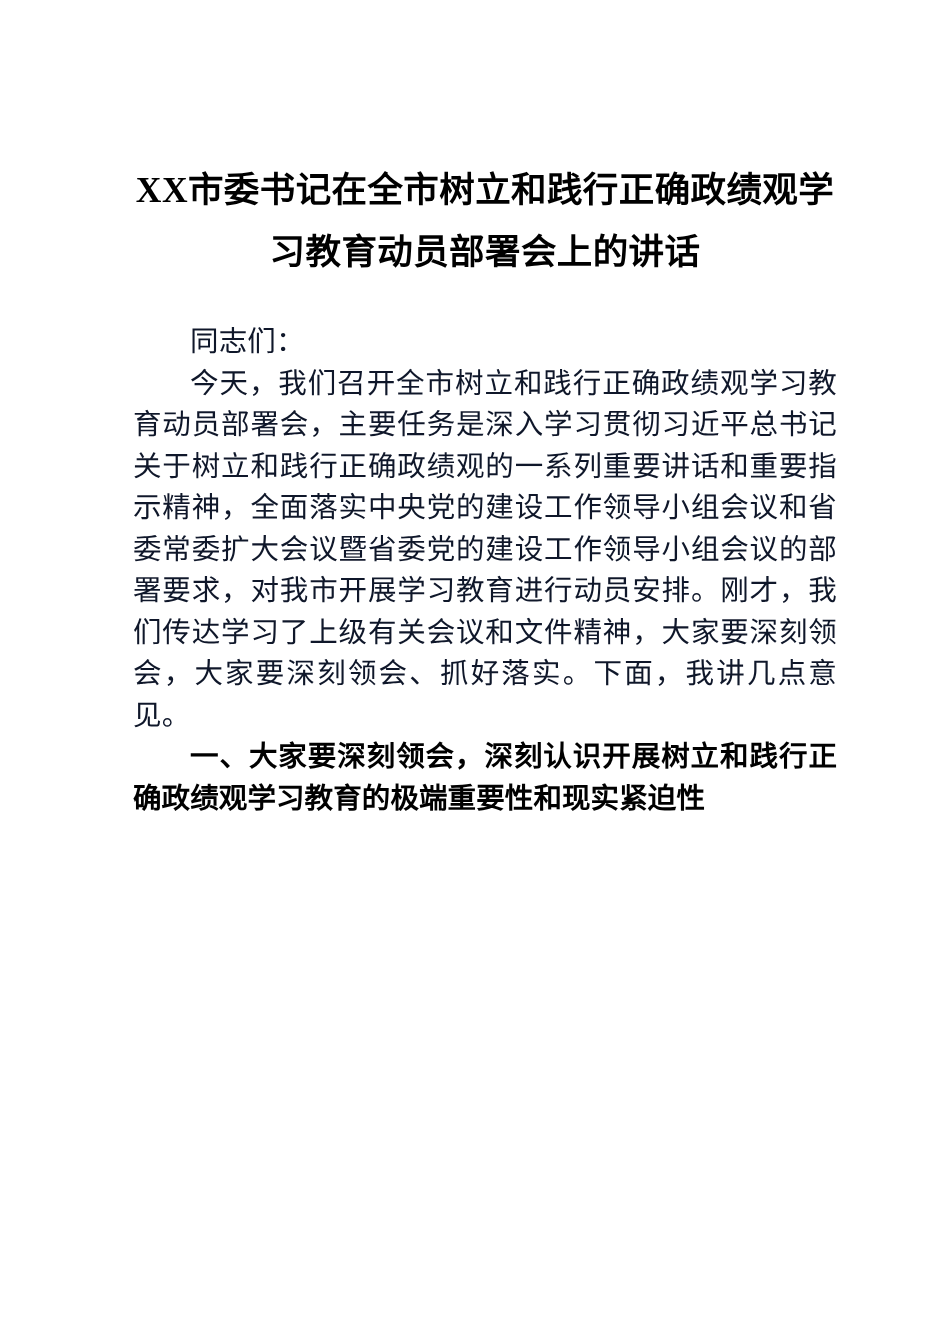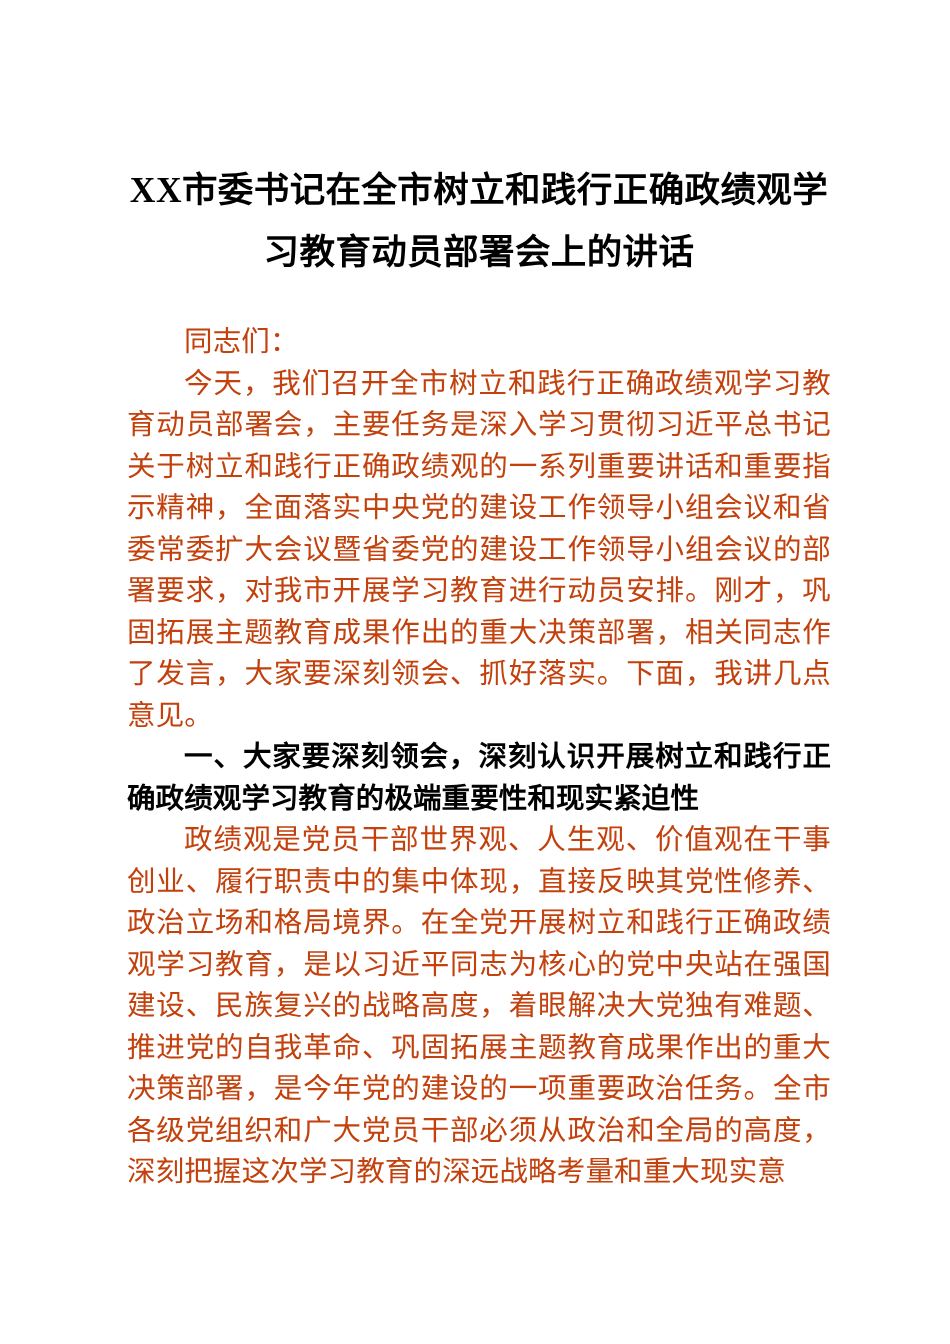--- a/index.html
+++ b/index.html
@@ -19,21 +19,21 @@
     width: 950px;
     height: 1344px;
     margin: 0 auto;
     background: #ffffff;
     overflow: hidden;
     box-sizing: border-box;
   }
 
   .content {
     position: absolute;
-    left: 127px;
+    left: 133px;
     top: 0;
     width: 704px;
   }
 
   
   .doc-title {
     margin: 0;
     padding: 0;
     font-family: "Liberation Serif", "DejaVu Serif", serif;
     font-weight: bold;
@@ -47,21 +47,21 @@
     word-break: break-all;
   }
 
   
   .para {
     margin: 0;
     padding: 0;
     font-family: "DejaVu Sans", "Liberation Sans", sans-serif;
     font-size: 28.5px;
     line-height: 41.5px;
-    color: #c2410c;
+    color: #0f172a;
     text-align: justify;
     text-justify: inter-ideograph;
     text-indent: 2em;
     word-break: break-all;
     letter-spacing: 0.15px;
   }
 
   .para.no-indent {
     text-indent: 2em;
   }
@@ -92,21 +92,20 @@
 
 <div class="page">
   <div class="content">
 
     <h1 class="doc-title">XX市委书记在全市树立和践行正确政绩观学习教育动员部署会上的讲话</h1>
 
     <div class="body-block">
 
       <p class="para no-indent">同志们：</p>
 
-      <p class="para">今天，我们召开全市树立和践行正确政绩观学习教育动员部署会，主要任务是深入学习贯彻习近平总书记关于树立和践行正确政绩观的一系列重要讲话和重要指示精神，全面落实中央党的建设工作领导小组会议和省委常委扩大会议暨省委党的建设工作领导小组会议的部署要求，对我市开展学习教育进行动员安排。刚才，巩固拓展主题教育成果作出的重大决策部署，相关同志作了发言，大家要深刻领会、抓好落实。下面，我讲几点意见。</p>
+      <p class="para">今天，我们召开全市树立和践行正确政绩观学习教育动员部署会，主要任务是深入学习贯彻习近平总书记关于树立和践行正确政绩观的一系列重要讲话和重要指示精神，全面落实中央党的建设工作领导小组会议和省委常委扩大会议暨省委党的建设工作领导小组会议的部署要求，对我市开展学习教育进行动员安排。刚才，我们传达学习了上级有关会议和文件精神，大家要深刻领会，大家要深刻领会、抓好落实。下面，我讲几点意见。</p>
 
       <p class="section-heading">一、大家要深刻领会，深刻认识开展树立和践行正确政绩观学习教育的极端重要性和现实紧迫性</p>
 
-      <p class="para">政绩观是党员干部世界观、人生观、价值观在干事创业、履行职责中的集中体现，直接反映其党性修养、政治立场和格局境界。在全党开展树立和践行正确政绩观学习教育，是以习近平同志为核心的党中央站在强国建设、民族复兴的战略高度，着眼解决大党独有难题、推进党的自我革命、巩固拓展主题教育成果作出的重大决策部署，是今年党的建设的一项重要政治任务。全市各级党组织和广大党员干部必须从政治和全局的高度，深刻把握这次学习教育的深远战略考量和重大现实意</p>
 
     </div>
   </div>
 </div>
 
 </body></html>

